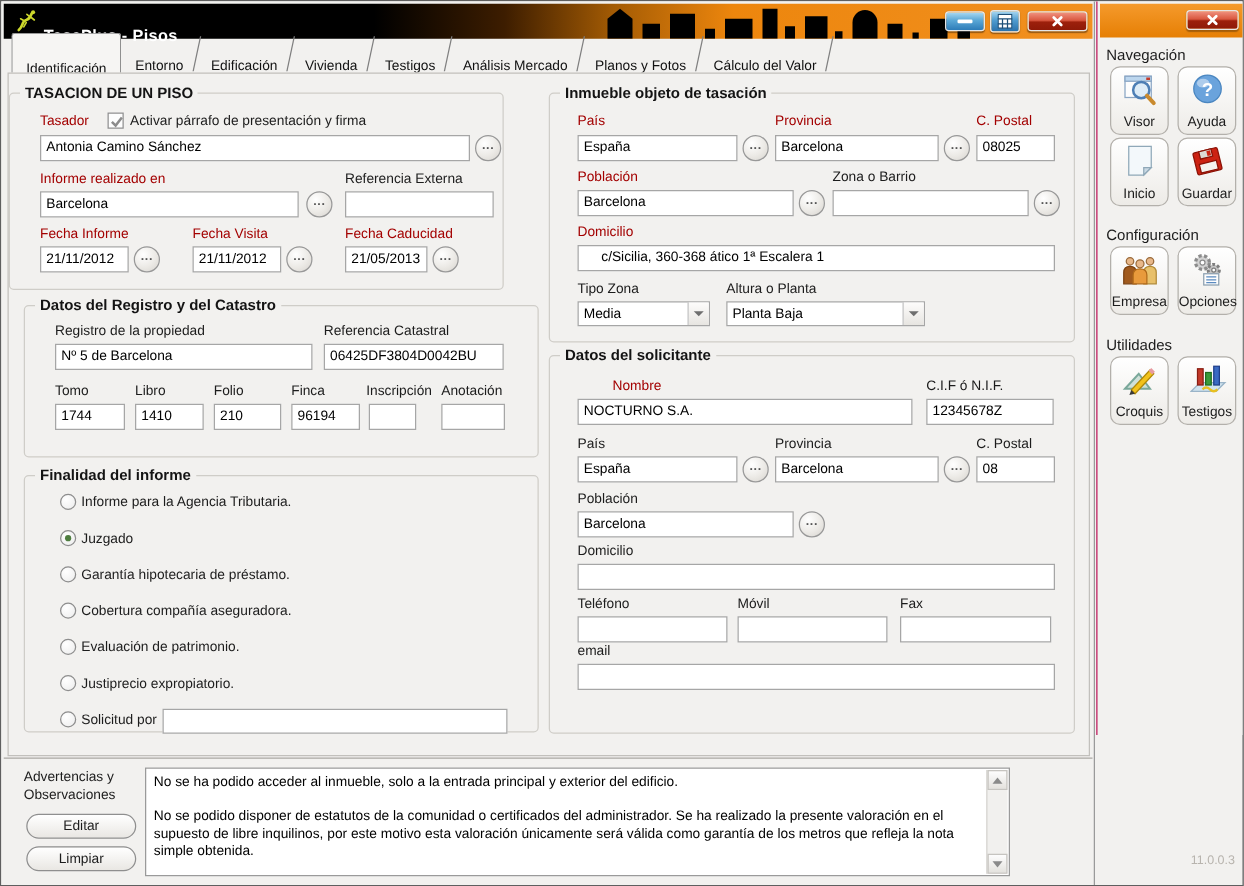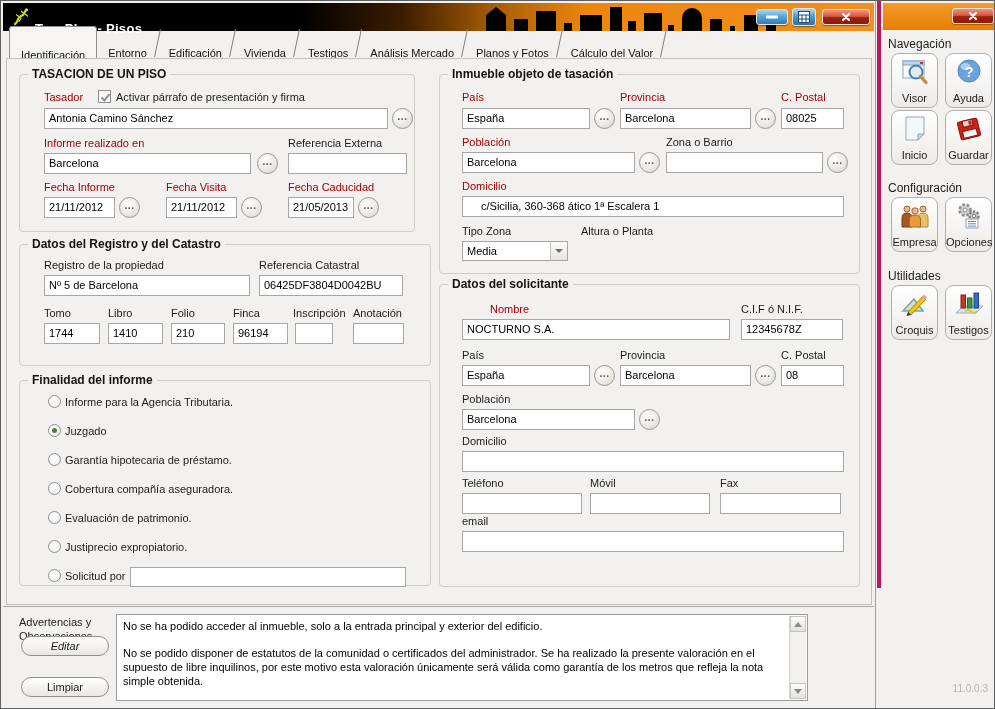--- a/index.html
+++ b/index.html
@@ -84,21 +84,21 @@
   .sb-btn { position:absolute; left:0; width:16px; height:16px; background:linear-gradient(#fdfdfd,#e4e2de);
             border:1px solid #c6c4c0; display:flex; align-items:center; justify-content:center; }
   .sb-btn.up { top:0; } .sb-btn.down { bottom:0; }
   .tri-up { width:0; height:0; border-left:4px solid transparent; border-right:4px solid transparent;
             border-bottom:5px solid #8a8a8a; }
   .tri-down { width:0; height:0; border-left:4px solid transparent; border-right:4px solid transparent;
               border-top:5px solid #8a8a8a; }
 
   
   .sidebar { position:absolute; left:876px; top:0; width:119px; height:587px;
-             background:#f2f1ef; border-left:4px solid #be185d; }
+             background:#f2f1ef; border-left:1px solid #be185d; }
   .side-band { position:absolute; left:2px; top:2px; width:115px; height:27px;
                background:linear-gradient(#f59a2c,#e67f04); }
   .side-close { position:absolute; right:4px; top:5px; width:42px; height:16px; border-radius:3px;
                 border:1px solid #e6e6e6; background:linear-gradient(#f09280,#d9573f 45%,#9c200c 55%,#8f1a08);
                 box-shadow:0 1px 1px rgba(0,0,0,.3); }
   .side-close svg { position:absolute; left:50%; top:50%; transform:translate(-50%,-50%); }
   .side-label { position:absolute; left:7px; font-size:12px; color:#1c1c1c; }
   .side-btn { position:absolute; width:47px; height:55px; border:1px solid #b3b0ab; border-radius:8px;
               background:linear-gradient(#ffffff,#edebe7); box-shadow:inset 0 1px 0 #fff; }
   .side-btn .sb-label { position:absolute; bottom:3px; left:0; right:0; text-align:center;
@@ -170,21 +170,21 @@
       <span class="tab">Edificación</span>
       <span class="tab">Vivienda</span>
       <span class="tab">Testigos</span>
       <span class="tab">Análisis Mercado</span>
       <span class="tab">Planos y Fotos</span>
       <span class="tab">Cálculo del Valor</span>
     </div>
 
     <div class="tabpage">
 
-      <div class="gb" style="left:12px;top:15px;width:396px;height:158px;">
+      <div class="gb" style="left:0;top:15px;width:396px;height:158px;">
         <span class="gb-title">TASACION DE UN PISO</span>
         <span class="lbl req" style="left:24px;top:16px;">Tasador</span>
         <span class="checkbox on" style="left:78px;top:15px;">
           <svg width="13" height="13" viewBox="0 0 13 13">
             <polyline points="2.5,6.5 5.5,9.5 10.5,3" fill="none" stroke="#8c8c8c" stroke-width="2"></polyline>
           </svg>
         </span>
         <span class="lbl" style="left:96px;top:16px;">Activar párrafo de presentación y firma</span>
         <div class="txt" style="left:24px;top:33px;width:344px;">Antonia Camino Sánchez</div>
         <div class="browse" style="left:372px;top:33px;">...</div>
@@ -268,20 +268,26 @@
         <div class="txt" style="left:22px;top:121px;width:382px;padding-left:18px;">c/Sicilia, 360-368 ático 1ª Escalera 1</div>
 
         <span class="lbl" style="left:22px;top:150px;">Tipo Zona</span>
         <div class="dd" style="left:22px;top:166px;width:106px;">
           <span class="dd-val">Media</span>
           <span class="dd-btn">
               <span class="dd-arrow"></span>
             </span>
         </div>
         <span class="lbl" style="left:141px;top:150px;">Altura o Planta</span>
+        <div class="dd" style="left:141px;top:166px;width:159px;">
+          <span class="dd-val">Planta Baja</span>
+          <span class="dd-btn">
+              <span class="dd-arrow"></span>
+            </span>
+        </div>
       </div>
 
       <div class="gb" style="left:432px;top:225px;width:421px;height:303px;">
         <span class="gb-title">Datos del solicitante</span>
         <span class="lbl req" style="left:22px;top:18px;padding-left:28px;">Nombre</span>
         <div class="txt" style="left:22px;top:34px;width:268px;">NOCTURNO S.A.</div>
         <span class="lbl" style="left:301px;top:18px;">C.I.F ó N.I.F.</span>
         <div class="txt" style="left:301px;top:34px;width:102px;">12345678Z</div>
 
         <span class="lbl" style="left:22px;top:64px;">País</span>
@@ -307,21 +313,21 @@
         <span class="lbl" style="left:280px;top:192px;">Fax</span>
         <div class="txt" style="left:280px;top:208px;width:121px;"></div>
 
         <span class="lbl" style="left:22px;top:230px;">email</span>
         <div class="txt" style="left:22px;top:246px;width:382px;"></div>
       </div>
     </div>
 
     <div class="bottombar">
       <span class="adv-label">Advertencias y Observaciones</span>
-      <div class="pill-btn" style="left:18px;top:29px;font-style:italic;">Editar</div>
+      <div class="pill-btn" style="left:18px;top:44px;">Editar</div>
       <div class="pill-btn" style="left:18px;top:70px;">Limpiar</div>
       <div class="obs-box">
         <p>No se ha podido acceder al inmueble, solo a la entrada principal y exterior del edificio.</p>
         <p>No se podido disponer de estatutos de la comunidad o certificados del administrador. Se ha realizado la presente valoración en el supuesto de libre inquilinos, por este motivo esta valoración únicamente será válida como garantía de los metros que refleja la nota simple obtenida.</p>
         <div class="sb-track">
           <div class="sb-btn up">
               <span class="tri-up"></span>
             </div>
           <div class="sb-btn down">
               <span class="tri-down"></span>

